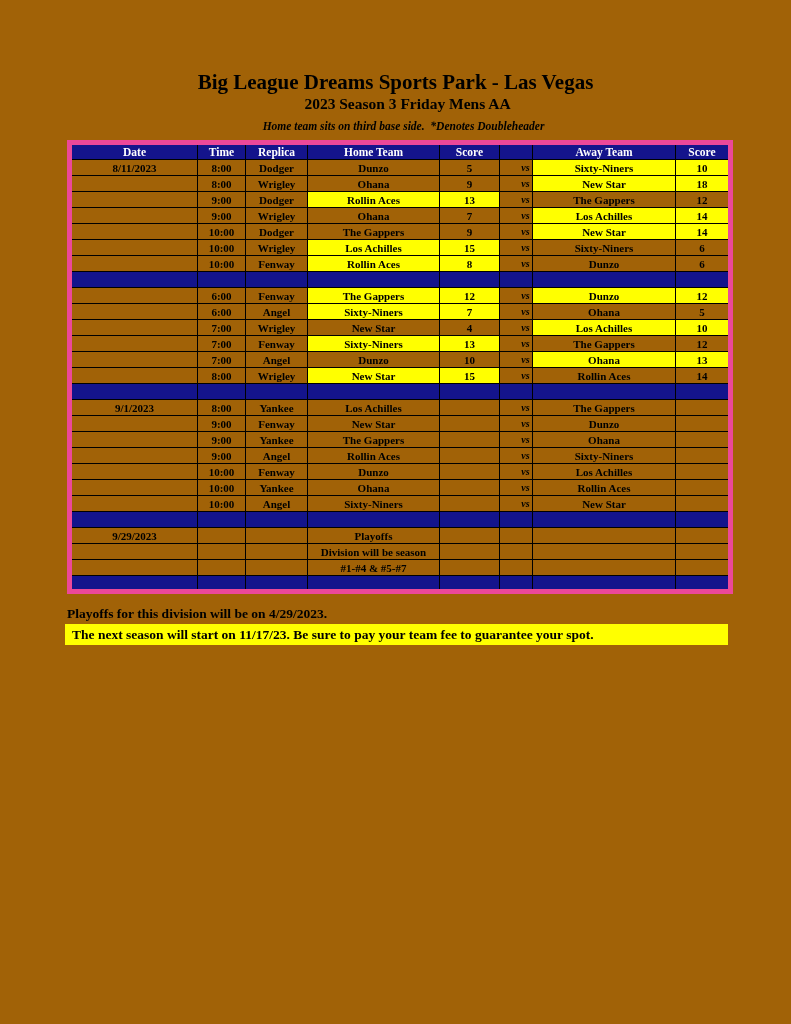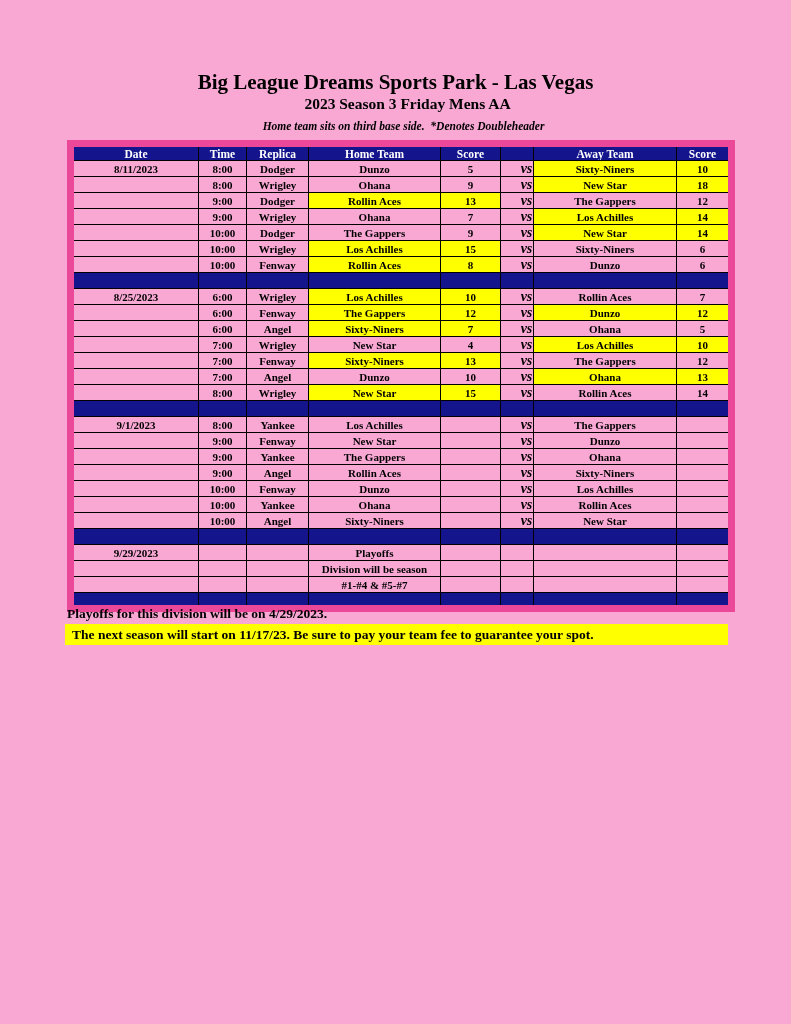--- a/index.html
+++ b/index.html
@@ -4,21 +4,21 @@
 <style>
   :root{
     --navy:#14148C;
     --yellow:#FFFF00;
   }
   *{box-sizing:border-box;}
   html,body{margin:0;padding:0;background:#888;}
   .page{
     position:relative;
     width:791px;height:1024px;
-    background:#f9a8d4;
+    background:#a16207;
     margin:0 auto;
     font-family:"Liberation Serif", serif;
     color:#000;
     overflow:hidden;
   }
   .title{
     position:absolute;top:70px;left:0;width:100%;
     text-align:center;font-size:21px;font-weight:bold;letter-spacing:0;
   }
   .subtitle{
@@ -26,42 +26,42 @@
     text-align:center;font-size:15.5px;font-weight:bold;
   }
   .note{
     position:absolute;top:120px;left:8px;width:100%;
     text-align:center;font-size:11.5px;font-weight:bold;font-style:italic;
     white-space:pre;
   }
   table.schedule{
     position:absolute;left:67px;top:140px;width:661px;
     border-collapse:collapse;table-layout:fixed;
-    border:7px solid #ec4899;
+    border:5px solid #ec4899;
   }
   table.schedule th, table.schedule td{
     border:1px solid #000;
     padding:0;
     height:16px;
     font-weight:bold;
     font-size:11px;
     line-height:12px;
     text-align:center;
     vertical-align:middle;
     white-space:nowrap;
     overflow:hidden;
   }
   table.schedule thead th{
     background:var(--navy);
     color:#ffffff;
     height:17px;
     font-size:11.5px;
   }
   table.schedule td.yellow{background:var(--yellow);}
-  table.schedule td.vs-cell{font-style:italic;font-size:14px;padding-left:19px;}
+  table.schedule td.vs-cell{font-style:italic;font-size:10px;padding-left:19px;}
   table.schedule tr.sep td{background:var(--navy);}
   .playoffs-note{
     position:absolute;left:67px;top:605px;
     font-size:13.5px;font-weight:bold;line-height:18px;
   }
   .banner{
     position:absolute;left:65px;top:624px;width:663px;height:21px;
     background:var(--yellow);
     font-size:13.5px;font-weight:bold;line-height:21px;
     padding-left:7px;
@@ -175,30 +175,20 @@
           <td></td>
           <td></td>
           <td></td>
           <td></td>
           <td></td>
           <td></td>
           <td></td>
           <td></td>
         </tr>
         <tr>
-          <td>8/25/2023</td>
-          <td>6:00</td>
-          <td>Wrigley</td>
-          <td class="yellow">Los Achilles</td>
-          <td class="yellow">10</td>
-          <td class="vs-cell">vs</td>
-          <td>Rollin Aces</td>
-          <td>7</td>
-        </tr>
-        <tr>
           <td></td>
           <td>6:00</td>
           <td>Fenway</td>
           <td class="yellow">The Gappers</td>
           <td class="yellow">12</td>
           <td class="vs-cell">vs</td>
           <td class="yellow">Dunzo</td>
           <td class="yellow">12</td>
         </tr>
         <tr>

